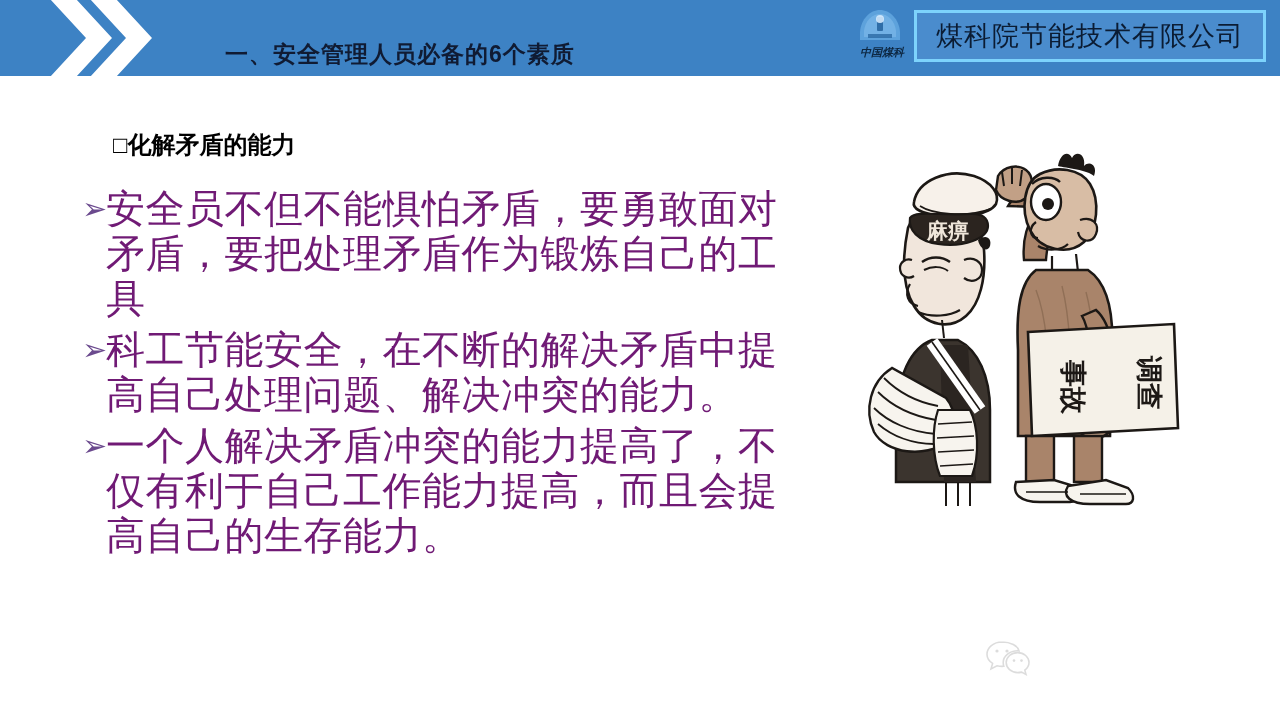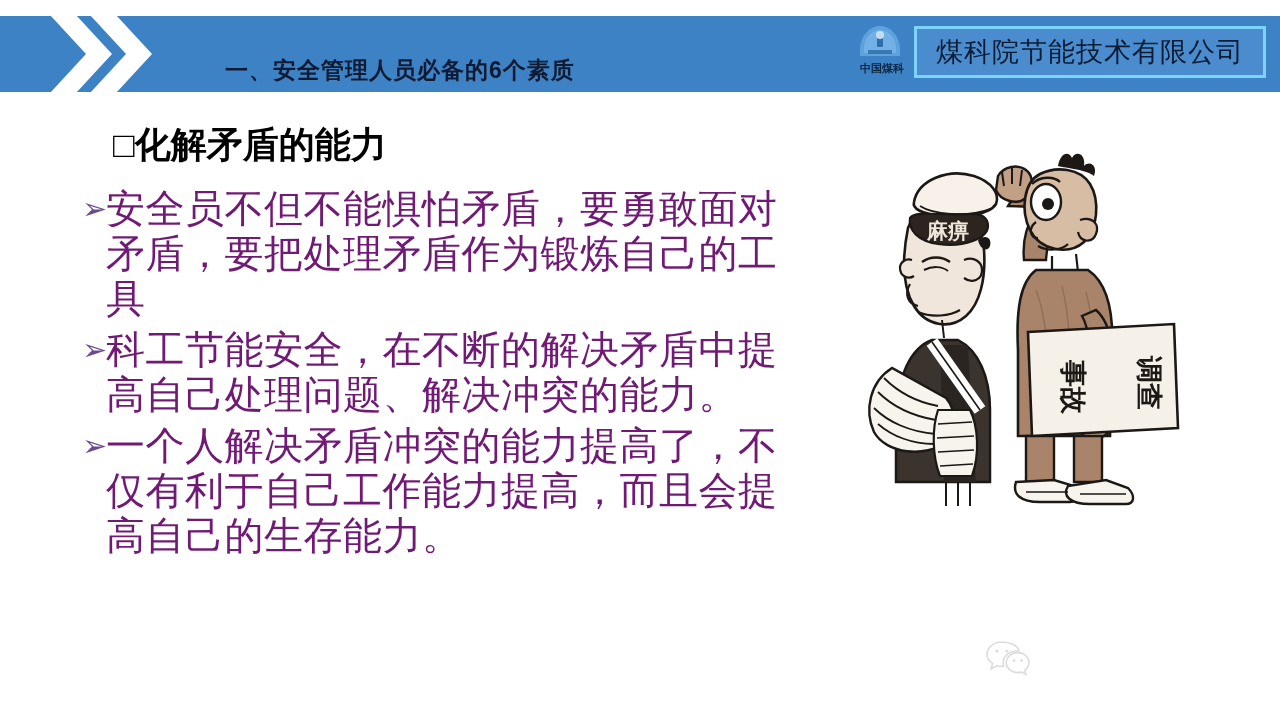--- a/index.html
+++ b/index.html
@@ -18,21 +18,20 @@
     overflow: hidden;
   }
 
   
   #header-band {
     position: absolute;
     left: 0; top: 0;
     width: 1280px;
     height: 76px;
     background: #3d82c4;
-    margin-top: 16px;
   }
   #chevrons {
     position: absolute;
     left: 18px; top: 0;
     width: 140px;
     height: 76px;
   }
   #header-title {
     position: absolute;
     left: 225px;
@@ -61,20 +60,21 @@
   #logo-caption {
     position: absolute;
     left: 0; top: 39px;
     width: 68px;
     text-align: center;
     font-size: 11px;
     font-weight: bold;
     color: #0d2742;
     letter-spacing: 0px;
     white-space: nowrap;
+    font-style: italic;
   }
 
   #company-box {
     position: absolute;
     left: 914px;
     top: 10px;
     width: 352px;
     height: 52px;
     border: 3px solid #7dd3fc;
     background: #4a8ccd;
@@ -96,21 +96,21 @@
     position: absolute;
     left: 0;
     top: 76px;
     width: 840px;
     height: 644px;
   }
   #sub-heading {
     position: absolute;
     left: 84px;
     top: 50px;
-    font-size: 36px;
+    font-size: 24px;
     font-weight: bold;
     color: #000000;
     white-space: nowrap;
     line-height: 38px;
     padding-left: 29px;
   }
   #bullet-list {
     position: absolute;
     left: 82px;
     top: 110px;

